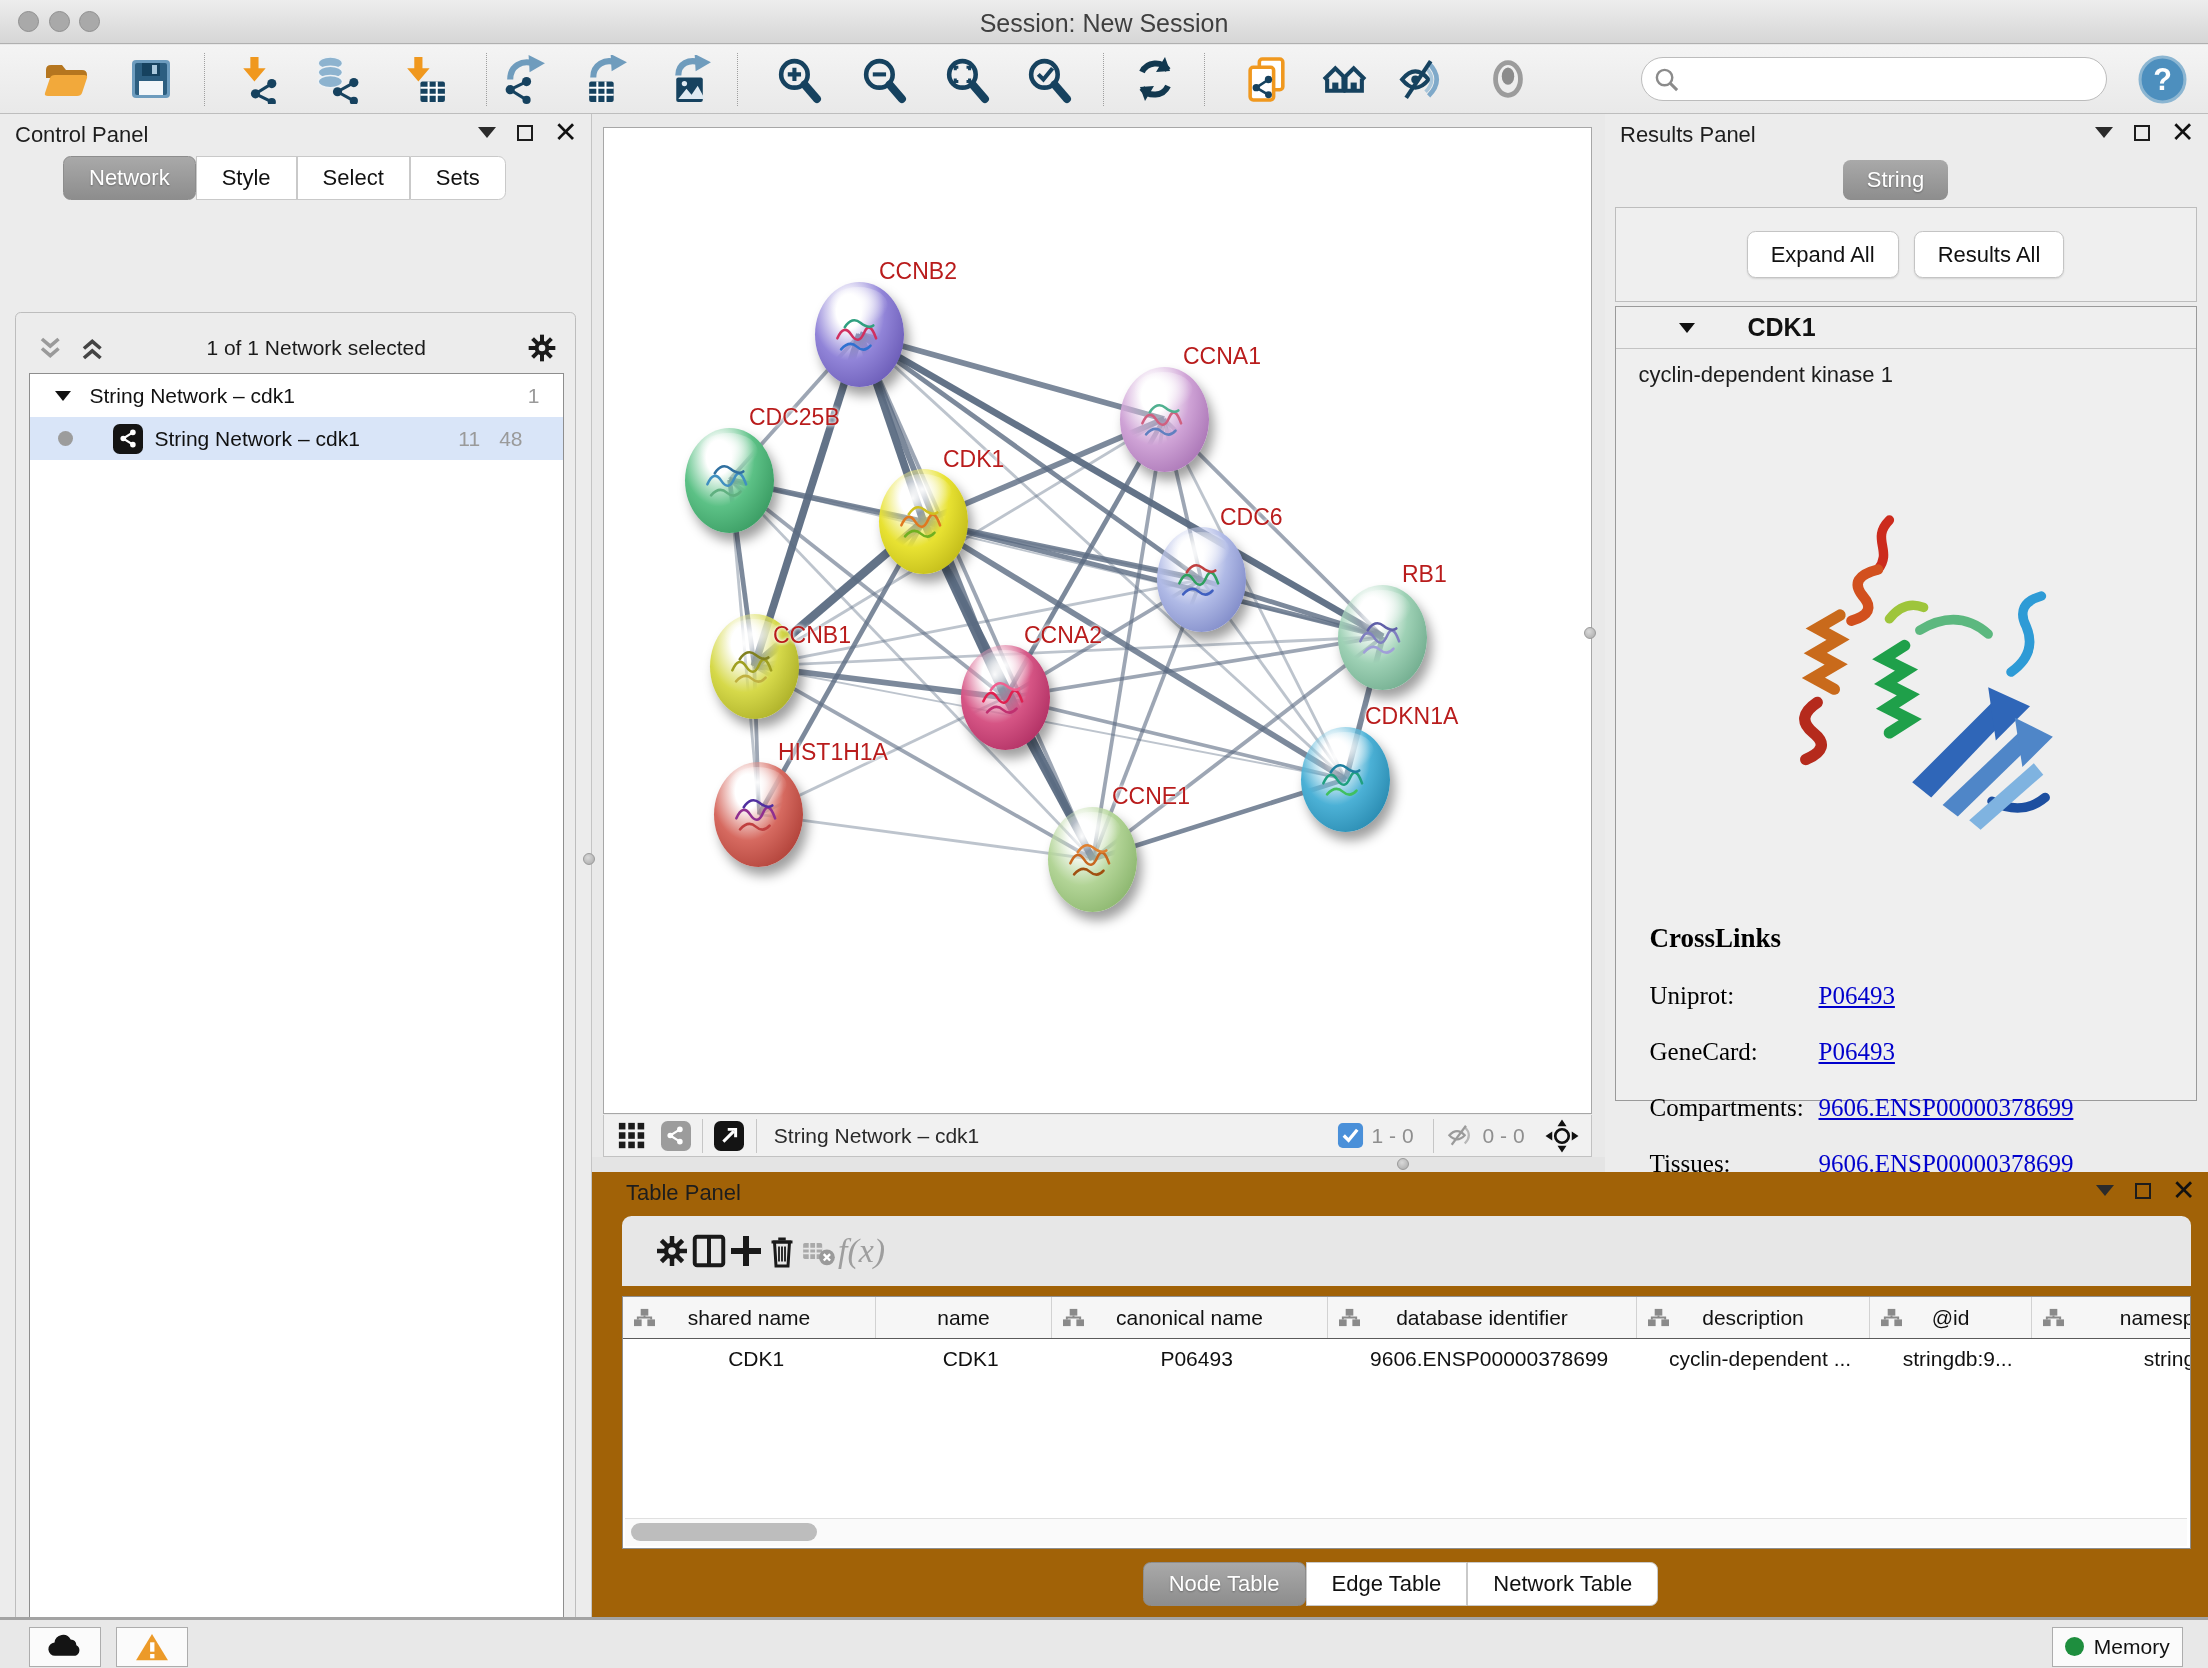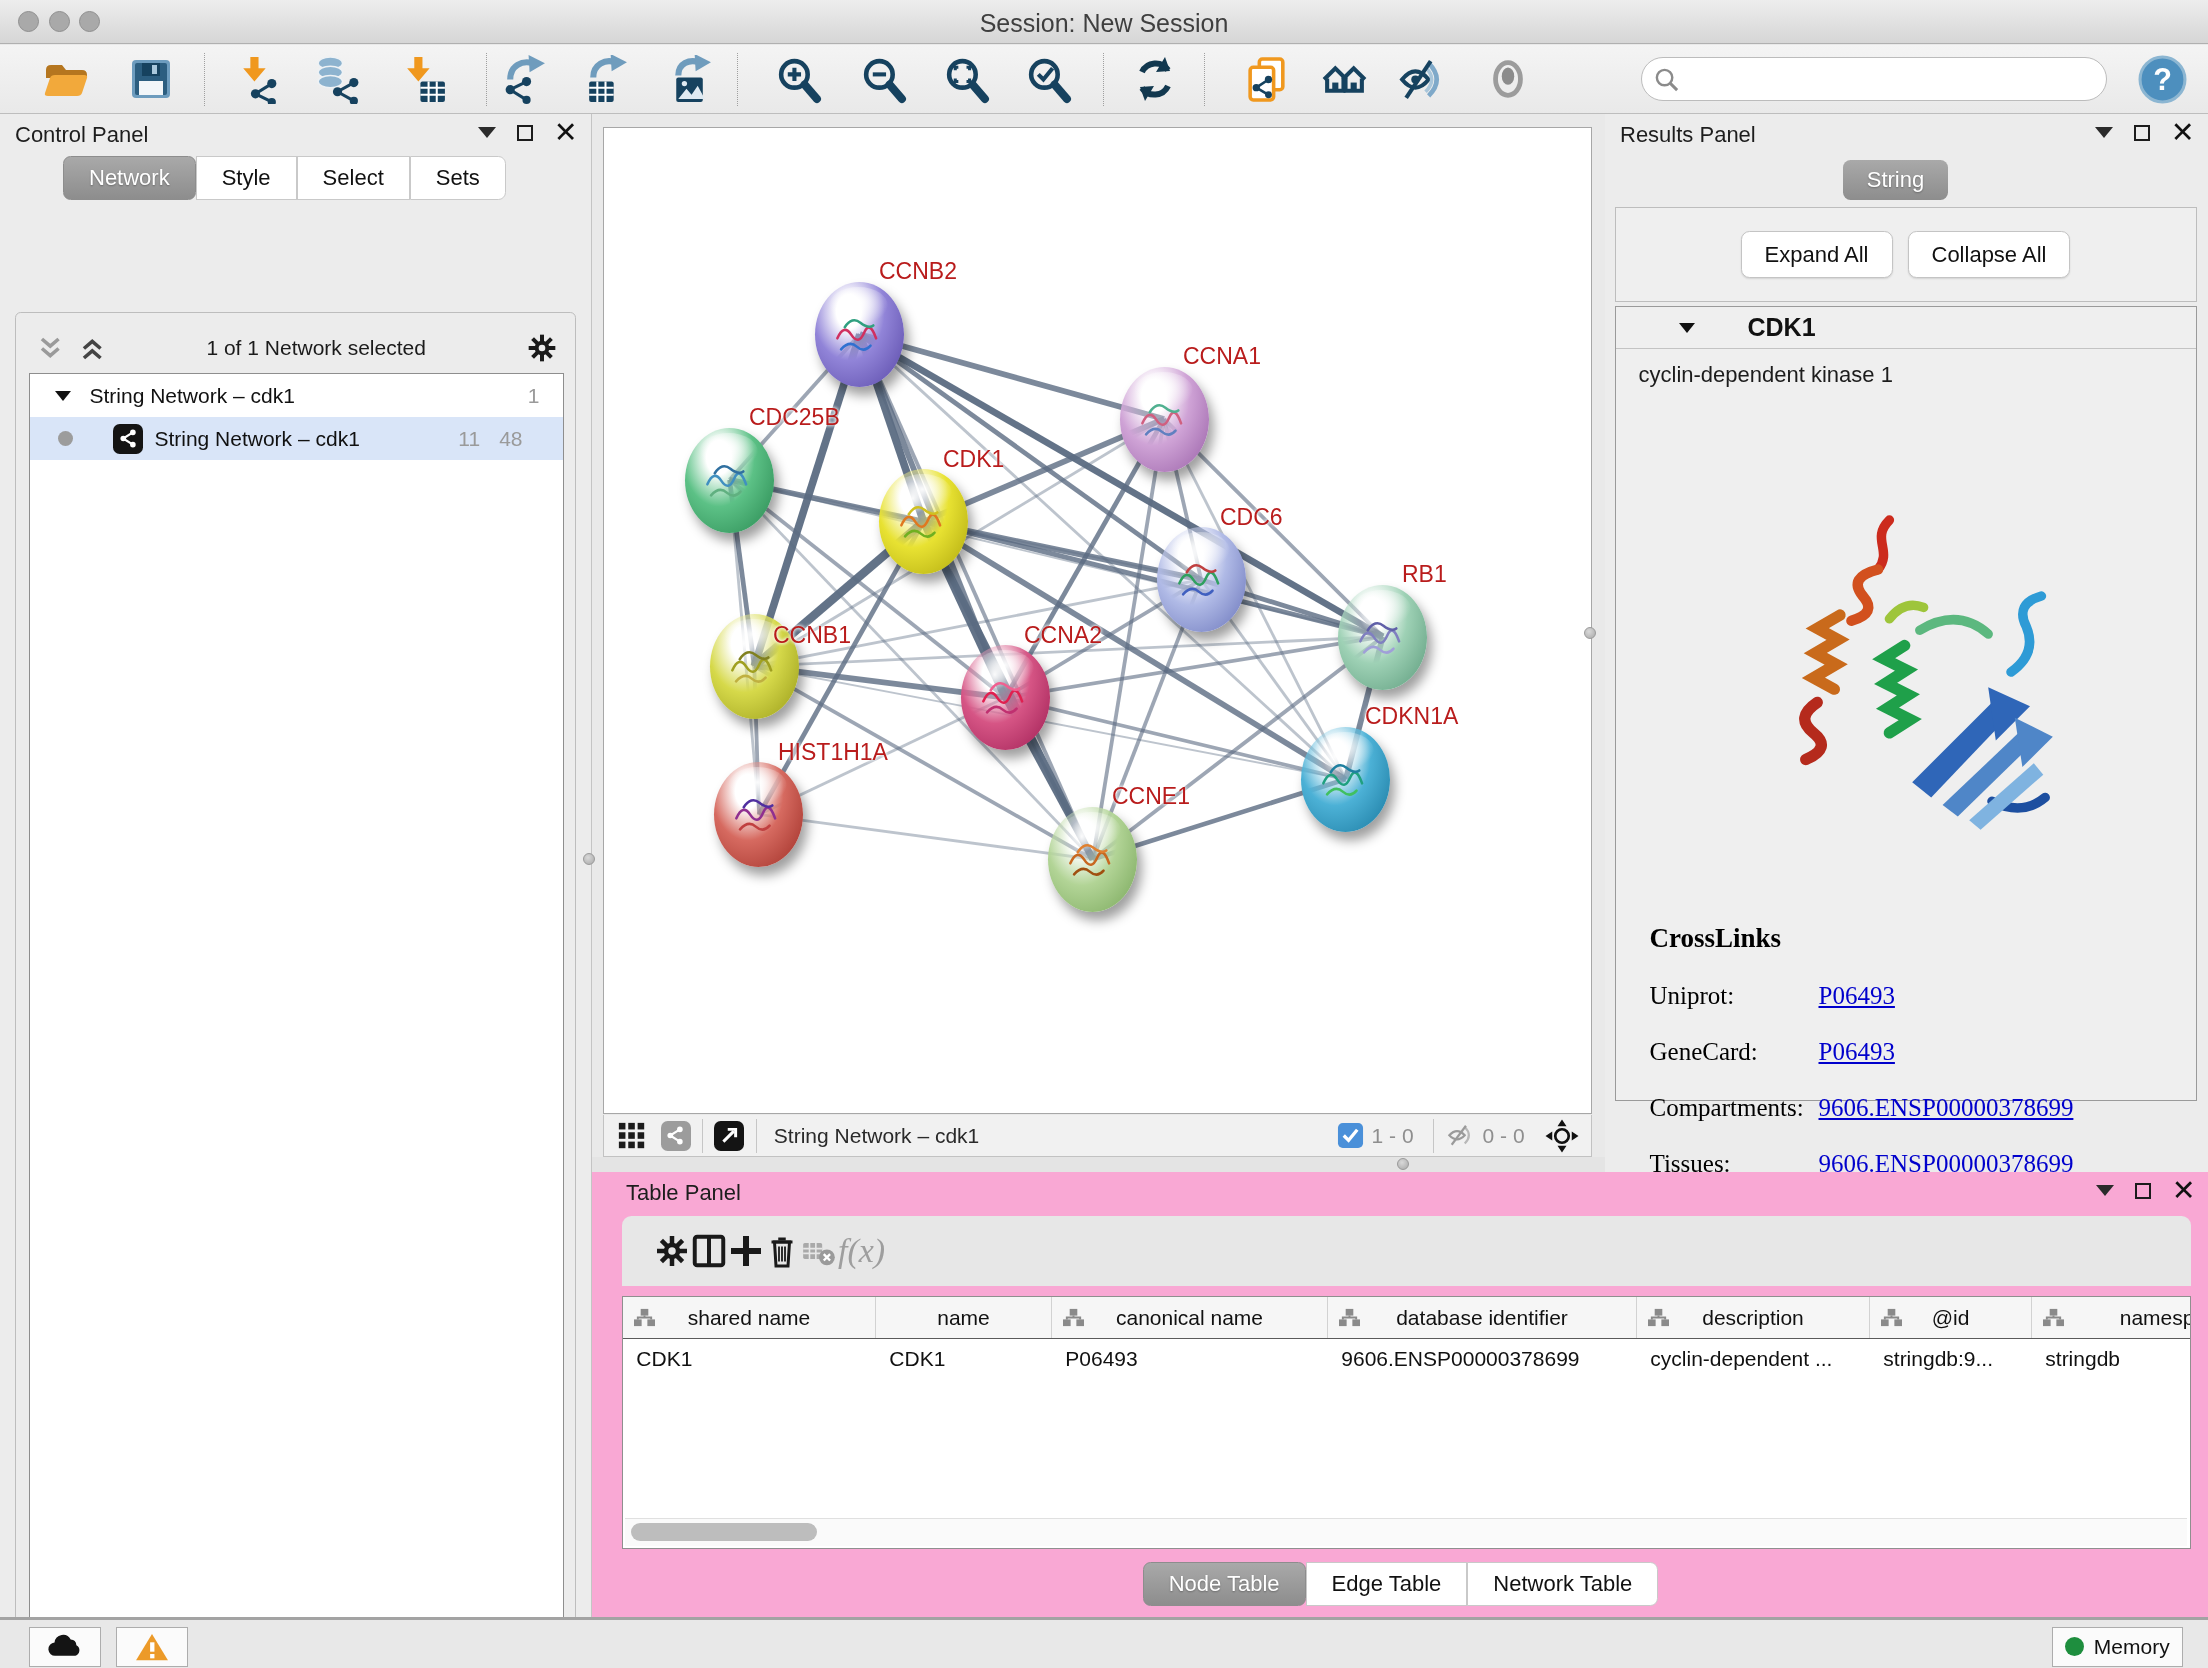--- a/index.html
+++ b/index.html
@@ -87,21 +87,21 @@
   #rp-sec-head { height:42px; display:flex; align-items:center; border-bottom:1px solid #c3c3c3; }
   #rp-gene { font-size:25px; font-weight:bold; color:#111; margin-left:53px; }
   #rp-desc { font-size:22px; color:#1c1c1c; margin:13.3px 0 0 23px; }
   #crosslinks { position:absolute; left:34px; top:616px; font-family:"Liberation Serif","DejaVu Serif",serif; }
   #crosslinks h3 { font-size:27px; color:#000; margin-bottom:13.3px; }
   .cl-row { display:flex; font-size:25px; margin-bottom:18px;margin-top:28px; }
   .cl-label { width:169px; color:#000; }
   .cl-link { color:#0000cc; text-decoration:underline; }
 
   
-  #table-panel { position:absolute; left:592px; top:1172px; width:1617px; height:445px; background:#f9a8d4; }
+  #table-panel { position:absolute; left:592px; top:1172px; width:1617px; height:445px; background:#a16207;text-align:center; }
   #tp-toolbar { position:absolute; left:30px; top:44px; width:1569px; height:70px;
     background:#e7e7e7; border-radius:9.5px 9.5px 0 0; display:flex; align-items:center; padding-left:32px; }
   #tp-table { position:absolute; left:30px; top:124px; width:1569px; height:253px;
     background:#fff; border:1.9px solid #8f8f8f; overflow:hidden; }
   #tp-header { display:flex; height:42px; background:#f6f6f6; border-bottom:1.9px solid #5a5a5a; }
   .th { display:flex; align-items:center; justify-content:center; font-size:21px; color:#111;
     border-right:1px solid #d2d2d2; position:relative; flex:none; }
   .th svg { position:absolute; left:9.5px; }
   .tp-row { display:flex; height:42px; }
   .td { font-size:21px; color:#111; padding:7.6px 0 0 13.3px; flex:none; overflow:hidden; white-space:nowrap; }
@@ -592,21 +592,21 @@
     <span class="panel-title">Results Panel</span>
     <span class="win-ctrls">
       <span class="win-tri"></span>
       <span class="win-max"></span>
       <span class="win-close">✕</span>
     </span>
   </div>
   <div id="rp-tab">String</div>
   <div id="rp-box1">
     <button class="rp-btn">Expand All</button>
-    <button class="rp-btn">Collapse All</button>
+    <button class="rp-btn">Results All</button>
   </div>
   <div id="rp-box2">
     <div id="rp-sec-head">
       <span class="tri-small" style="margin-left:63px"></span>
       <span id="rp-gene">CDK1</span>
     </div>
     <div id="rp-desc">cyclin-dependent kinase 1</div>
 
     <svg width="380" height="371" viewBox="0 0 200 195" style="position:absolute; left:91px; top:190px;">
       <g fill="none" stroke-linecap="round">

